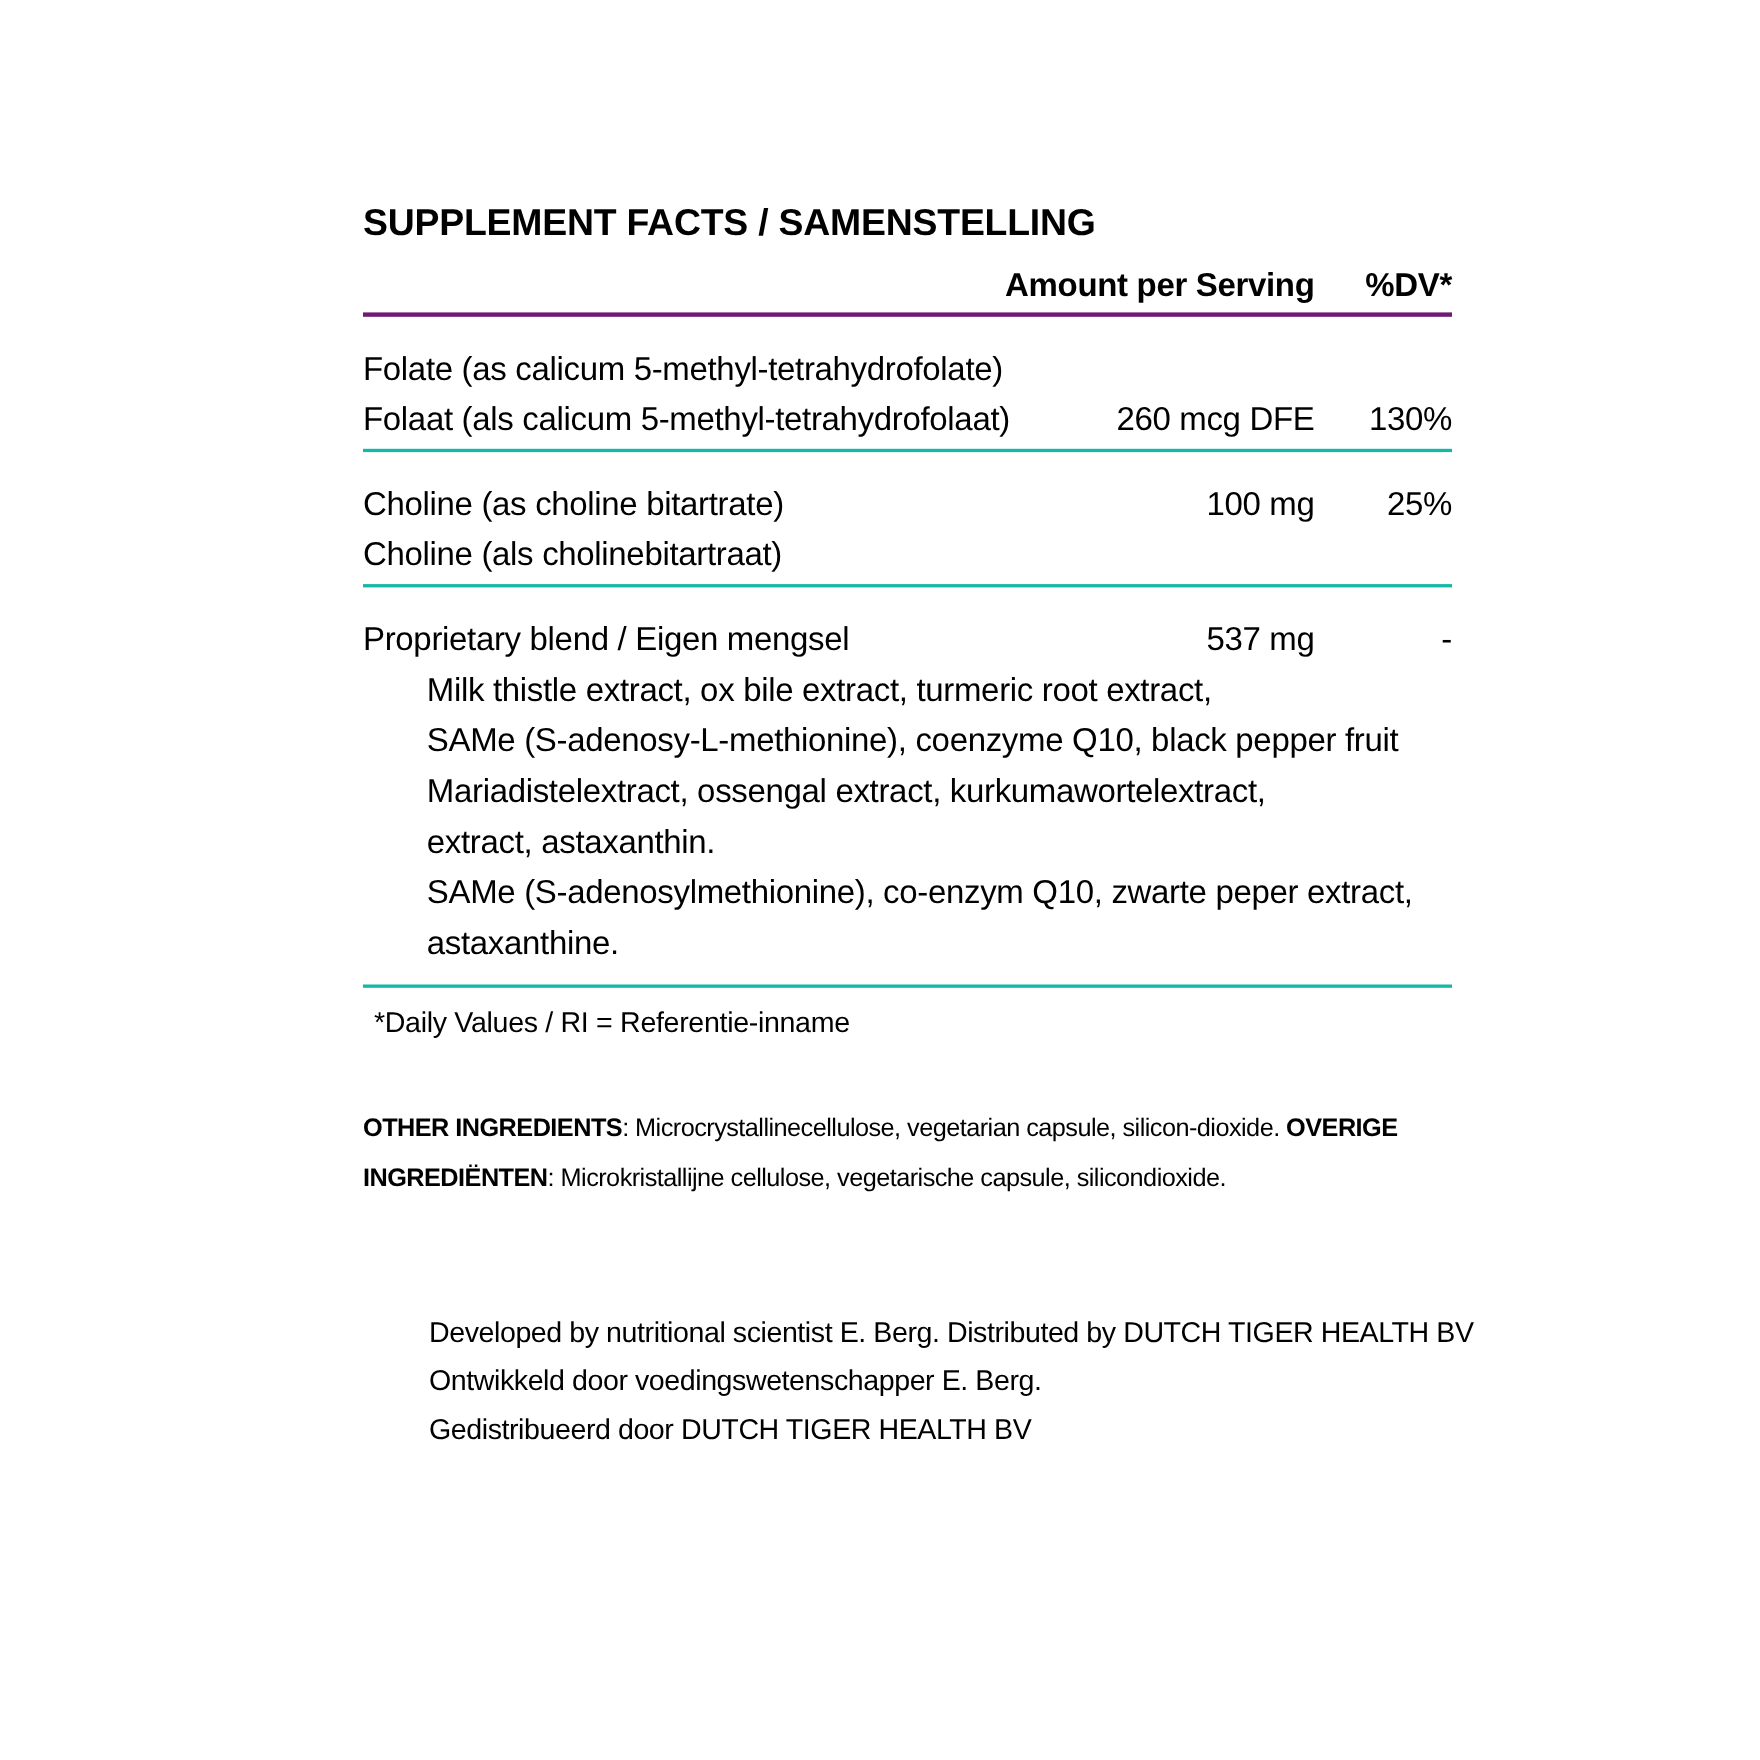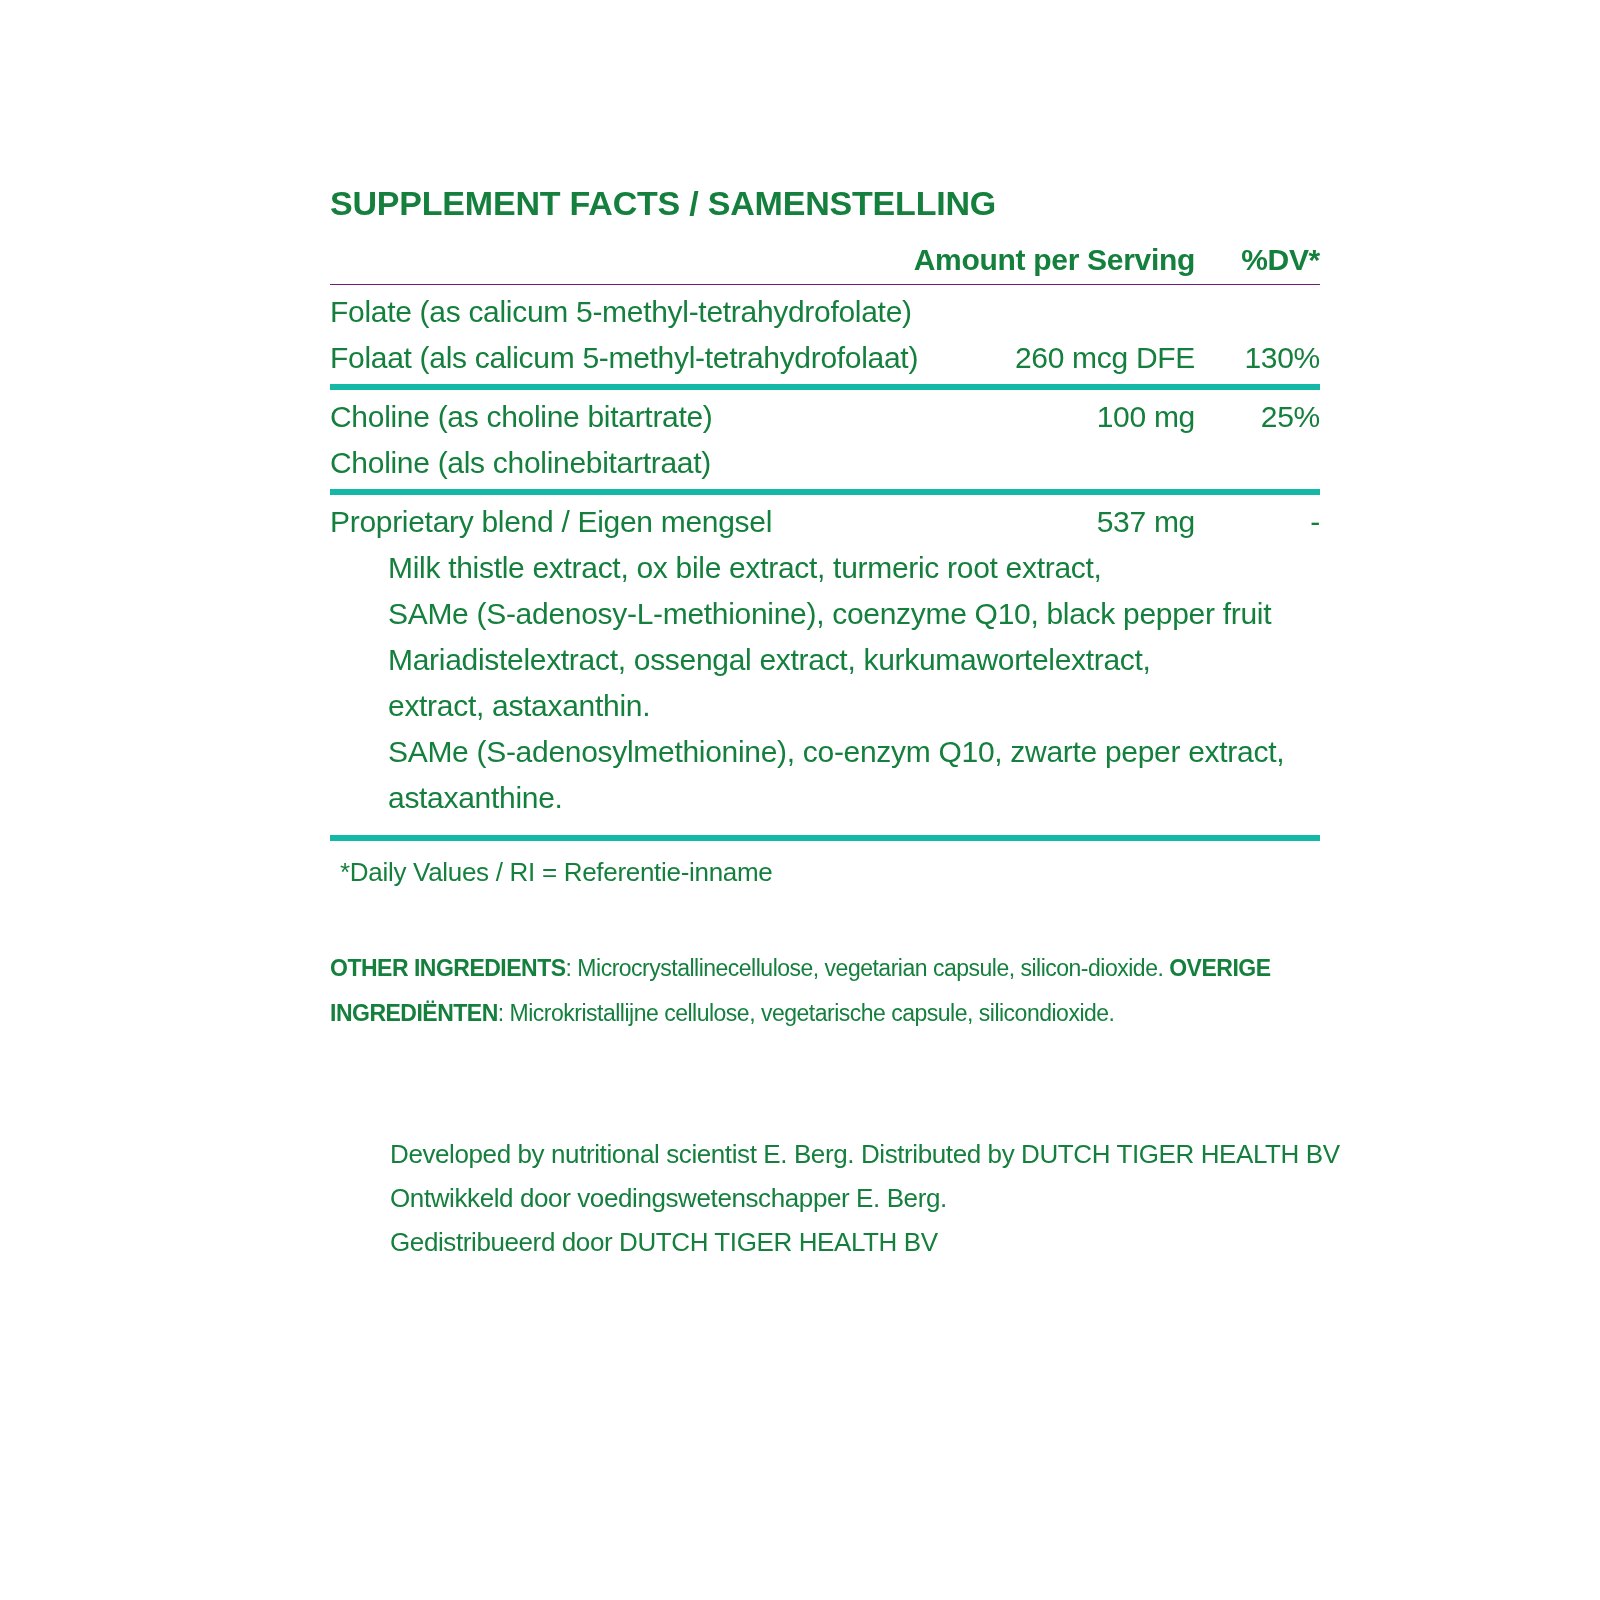--- a/index.html
+++ b/index.html
@@ -1,21 +1,21 @@
 <!DOCTYPE html>
 <html><head>
 <meta charset="utf-8">
 <style>
   html,body { margin:0; padding:0; }
   .page {
     position:relative;
     width:1600px; height:1600px;
     background:#ffffff;
     font-family:"Liberation Sans", sans-serif;
-    color:#15803d;
+    color:#000000;
     letter-spacing:-0.3px;
     overflow:hidden;
   }
   .panel {
     position:absolute;
     left:330px; top:184px;
     width:990px;
   }
   .title {
     font-size:34px;
@@ -28,30 +28,30 @@
     font-size:30px;
     margin:0 0 50px 0;
     white-space:nowrap;
   }
   .hdr-line {
     display:flex;
     line-height:45px;
     font-size:30px;
     font-weight:bold;
   }
-  .hdr-block { border-bottom:1px solid #701a75; padding-bottom:2px; }
+  .hdr-block { border-bottom:4px solid #701a75; padding-bottom:2px; }
   .cell-name { flex:1 1 auto; white-space:nowrap; }
   .cell-amt  { flex:0 0 210px; text-align:right; white-space:nowrap; }
   .cell-dv   { flex:0 0 125px; text-align:right; white-space:nowrap; }
   .row-line {
     display:flex;
     line-height:46px;
     font-size:30px;
   }
-  .row-group { border-bottom:6px solid #14b8a6; padding:4px 0 3px 0; }
+  .row-group { border-bottom:3px solid #14b8a6; padding:4px 0 3px 0;margin-top:21px; }
   .row-group.last { padding-bottom:14px; }
   .indent .cell-name { padding-left:58px; }
   .footnote {
     font-size:26px;
     margin:16px 0 0 10px;
     white-space:nowrap;
   }
   .other-ing {
     font-size:23px;
     letter-spacing:-0.5px;

